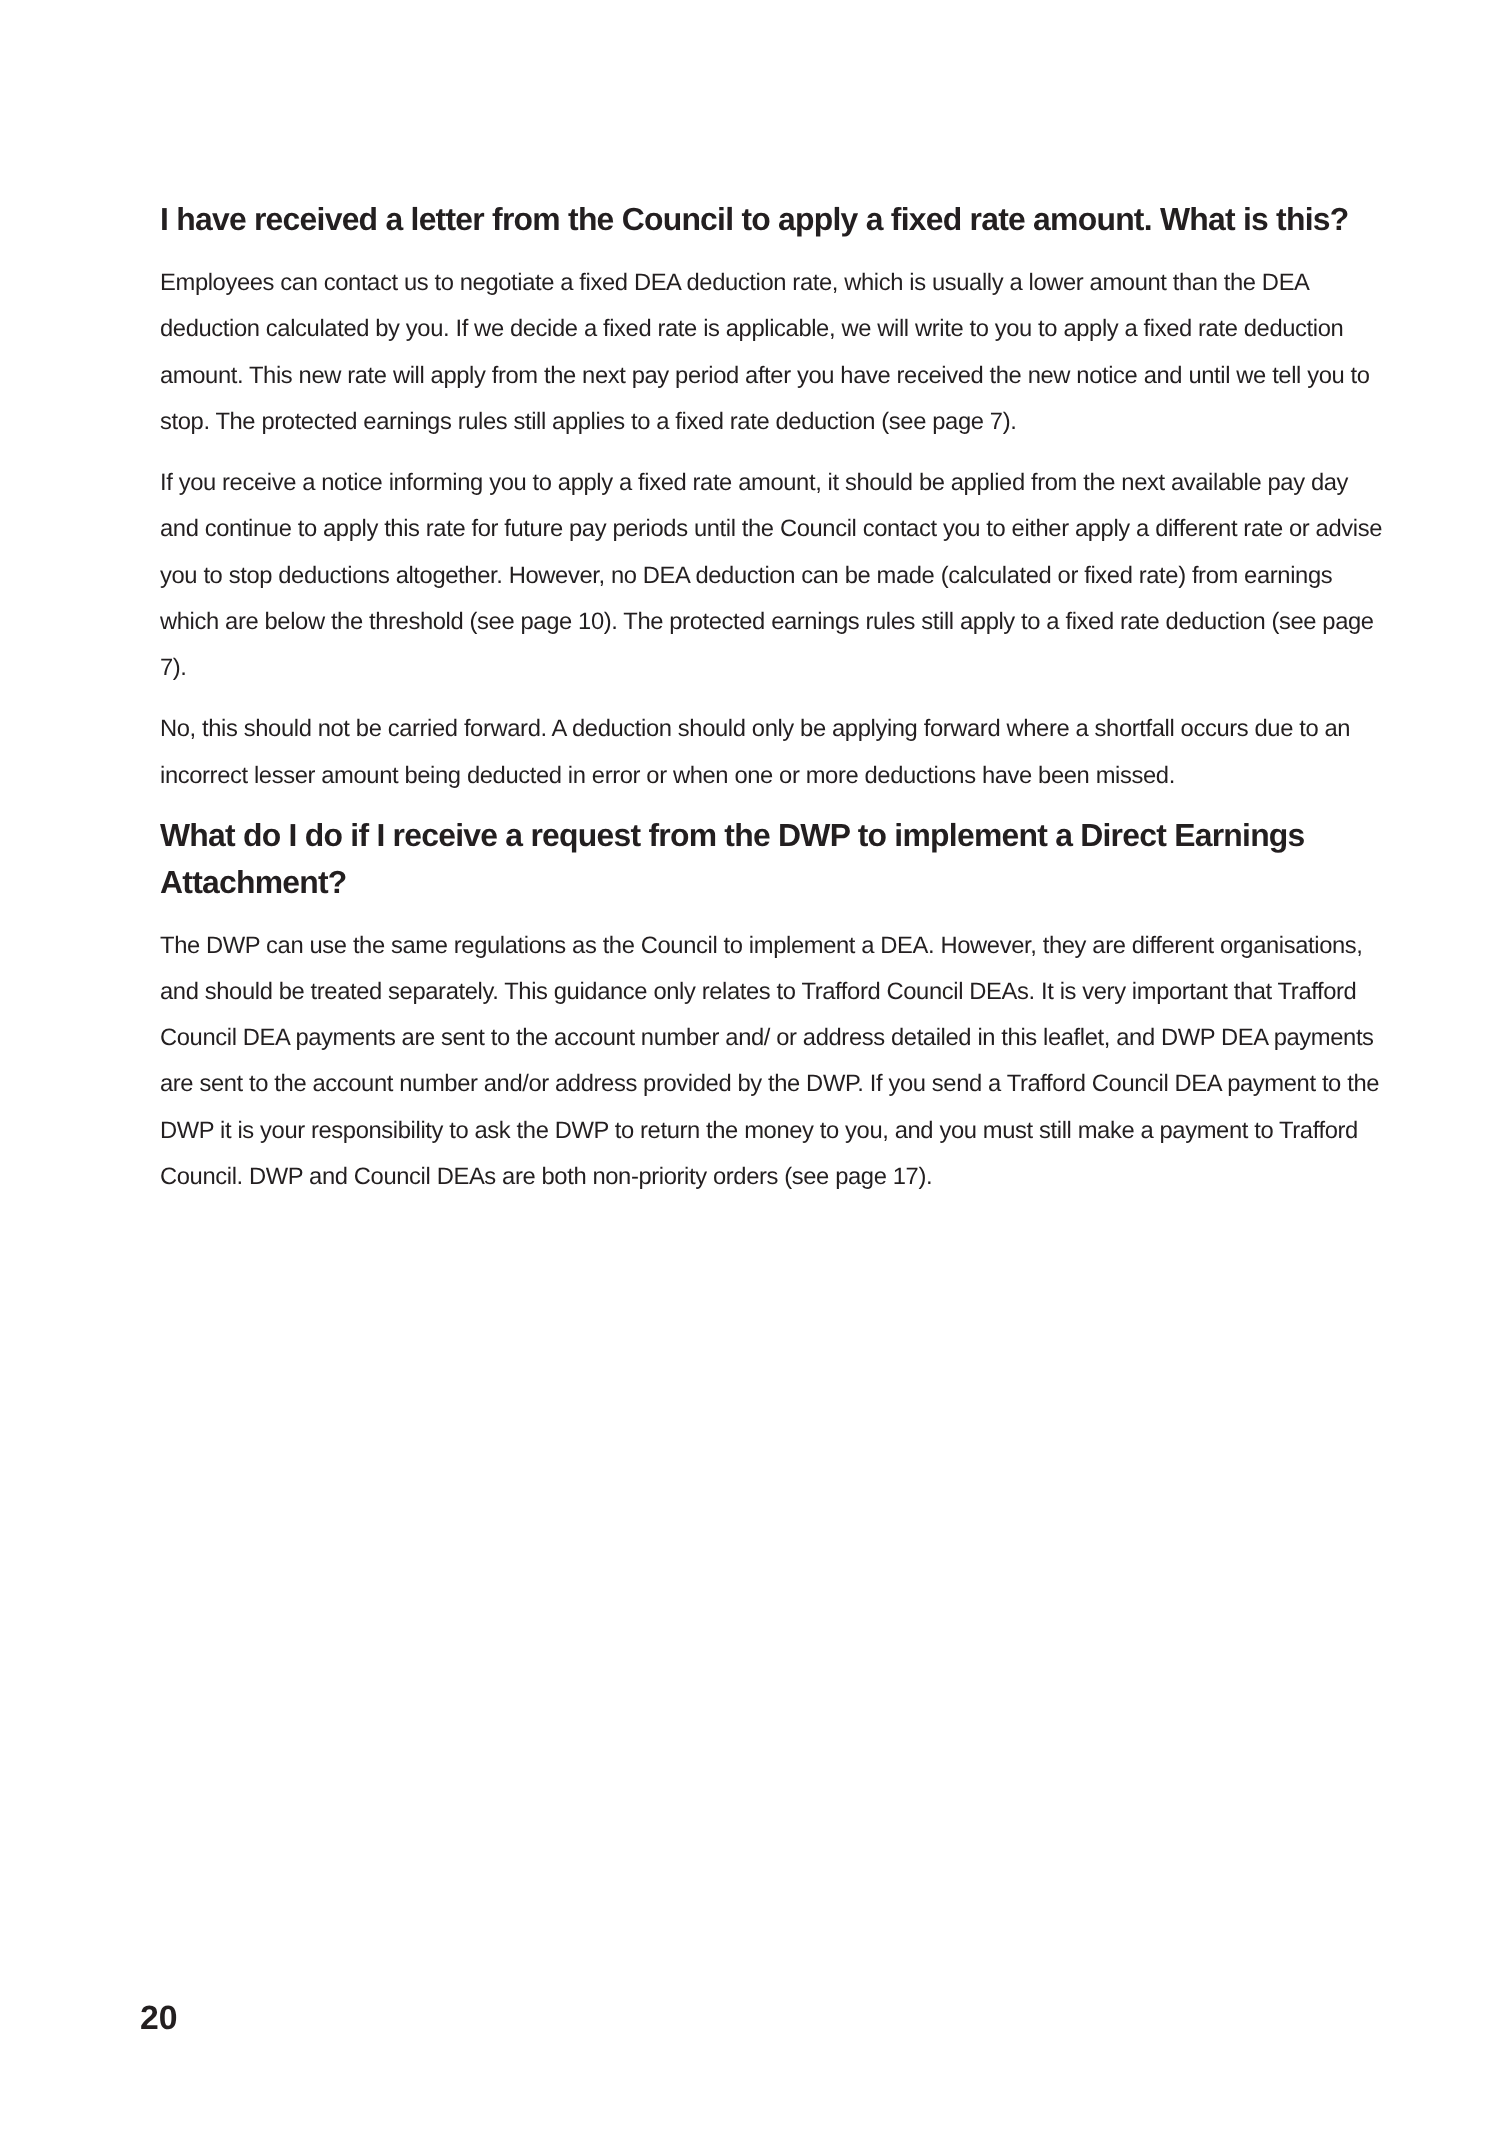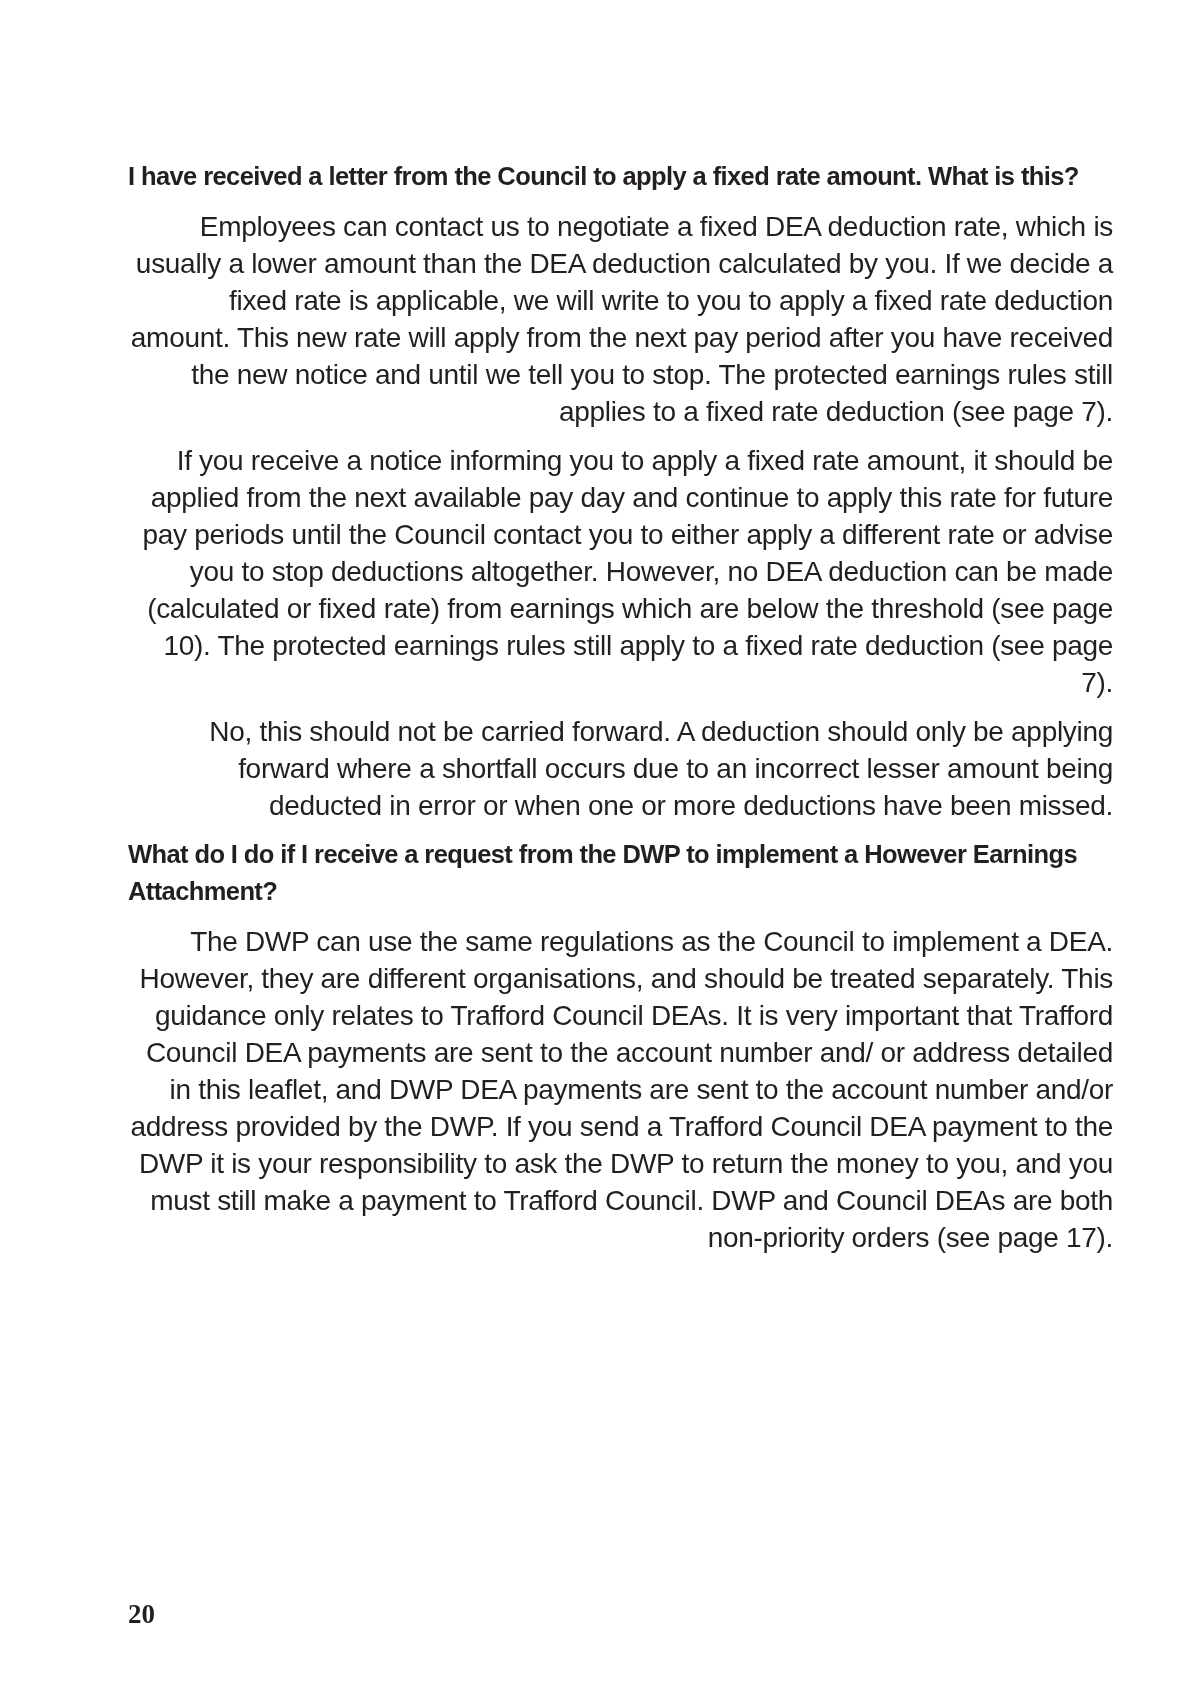--- a/index.html
+++ b/index.html
@@ -1,30 +1,30 @@
 <!DOCTYPE html>
 <html><head>
 <meta charset="utf-8">
 <style>
   html, body { margin:0; padding:0; background:#ffffff; }
   body { width:1200px; height:1703px; position:relative; overflow:hidden;
          font-family:"Liberation Sans", "DejaVu Sans", sans-serif; color:#231f20; }
   .page { position:absolute; left:112px; top:158px; width:985px;margin-left:16px; }
   .q { font-weight:bold; font-size:25.5px; line-height:37px; margin:0 0 13px 0; letter-spacing:-0.6px; }
-  .a { font-size:28px; line-height:37px; margin:0 0 12px 0; letter-spacing:-0.3px;text-align:right; }
-  .pnum { position:absolute; left:128px; top:1598px; font-weight:bold; font-size:27px; line-height:32px;font-family:Liberation Serif, serif; }
+  .a { font-size:19px; line-height:37px; margin:0 0 12px 0; letter-spacing:-0.3px; }
+  .pnum { position:absolute; left:112px; top:1598px; font-weight:bold; font-size:27px; line-height:32px; }
 </style>
 </head>
 <body>
 
 <div class="page">
   <h2 class="q">I have received a letter from the Council to apply a fixed rate amount. What is this?</h2>
   <p class="a">Employees can contact us to negotiate a fixed DEA deduction rate, which is usually a lower amount than the DEA deduction calculated by you. If we decide a fixed rate is applicable, we will write to you to apply a fixed rate deduction amount. This new rate will apply from the next pay period after you have received the new notice and until we tell you to stop. The protected earnings rules still applies to a fixed rate deduction (see page 7).</p>
 
   <p class="a">If you receive a notice informing you to apply a fixed rate amount, it should be applied from the next available pay day and continue to apply this rate for future pay periods until the Council contact you to either apply a different rate or advise you to stop deductions altogether. However, no DEA deduction can be made (calculated or fixed rate) from earnings which are below the threshold (see page 10). The protected earnings rules still apply to a fixed rate deduction (see page 7).</p>
 
   <p class="a">No, this should not be carried forward. A deduction should only be applying forward where a shortfall occurs due to an incorrect lesser amount being deducted in error or when one or more deductions have been missed.</p>
 
-  <h2 class="q">What do I do if I receive a request from the DWP to implement a However Earnings Attachment?</h2>
+  <h2 class="q">What do I do if I receive a request from the DWP to implement a Direct Earnings Attachment?</h2>
   <p class="a">The DWP can use the same regulations as the Council to implement a DEA. However, they are different organisations, and should be treated separately. This guidance only relates to Trafford Council DEAs. It is very important that Trafford Council DEA payments are sent to the account number and/ or address detailed in this leaflet, and DWP DEA payments are sent to the account number and/or address provided by the DWP. If you send a Trafford Council DEA payment to the DWP it is your responsibility to ask the DWP to return the money to you, and you must still make a payment to Trafford Council. DWP and Council DEAs are both non-priority orders (see page 17).</p>
 </div>
 
 <div class="pnum">20</div>
 
 </body></html>

